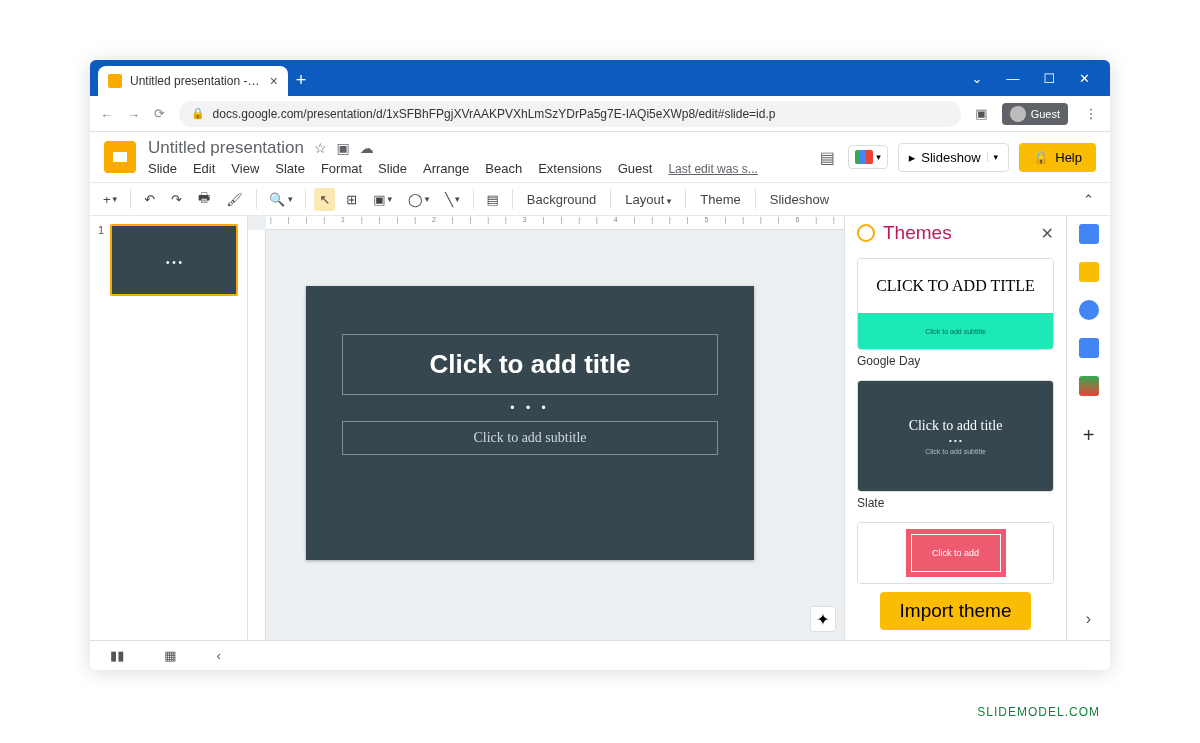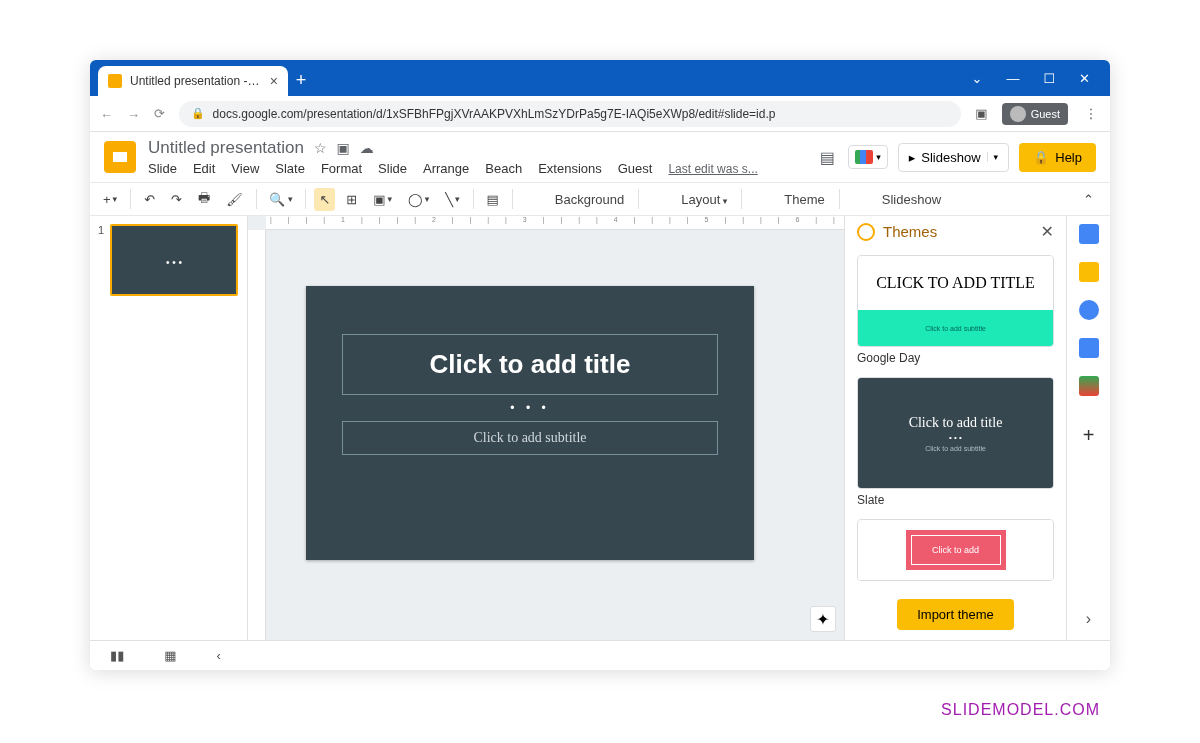--- a/index.html
+++ b/index.html
@@ -37,64 +37,64 @@
 .comments-icon { width: 22px; height: 22px; cursor: pointer; color: #5f6368; display: flex; align-items: center; justify-content: center; }
 .meet-btn { border: 1px solid #dadce0; border-radius: 4px; padding: 4px 6px; display: flex; align-items: center; gap: 3px; cursor: pointer; }
 .meet-icon { width: 18px; height: 14px; background: linear-gradient(90deg,#34a853 30%,#4285f4 30% 60%,#ea4335 60%); border-radius: 2px; }
 .slideshow-btn { border: 1px solid #dadce0; border-radius: 4px; padding: 6px 10px; display: flex; align-items: center; gap: 6px; font-size: 13px; cursor: pointer; }
 .share-btn { background: #fbbc04; border-radius: 4px; padding: 7px 14px; font-size: 13px; cursor: pointer; display: flex; align-items: center; gap: 6px; }
 
 .toolbar { border-top: 1px solid #e8e8e8; border-bottom: 1px solid #e8e8e8; height: 34px; display: flex; align-items: center; padding: 0 8px; gap: 6px; font-size: 13px; color: #444; margin-top: 6px; }
 .tbtn { padding: 4px 5px; cursor: pointer; border-radius: 3px; display: flex; align-items: center; gap: 2px; }
 .tsep { width: 1px; height: 20px; background: #e0e0e0; margin: 0 2px; }
 .tdrop::after { content: ' ▾'; font-size: 9px; }
-.ttext { padding: 4px 6px; cursor: pointer; margin-left: 28px; }
+.ttext { padding: 4px 6px; cursor: pointer; }
 .collapse { margin-left: auto; cursor: pointer; padding: 4px 8px; }
 
 .workspace { flex: 1; display: flex; overflow: hidden; }
 .filmstrip { width: 158px; background: #fff; border-right: 1px solid #e0e0e0; padding: 8px; }
 .thumb-num { font-size: 11px; color: #555; float: left; margin-right: 4px; }
 .thumb { width: 128px; height: 72px; background: #37474f; border: 2px solid #f9ab00; border-radius: 2px; margin-left: 12px; display: flex; align-items: flex-end; padding: 6px; }
 .thumb .dots { color: #fff; font-size: 10px; margin: 0 auto 20px; }
 .canvas-area { flex: 1; background: #eceff1; position: relative; display: flex; overflow: hidden; }
 .ruler-h { position: absolute; top: 0; left: 18px; right: 0; height: 14px; background: #fff; border-bottom: 1px solid #ddd; font-size: 7px; color: #888; overflow: hidden; white-space: nowrap; padding-left: 4px; letter-spacing: 7px; }
 .ruler-v { position: absolute; top: 14px; left: 0; width: 18px; bottom: 0; background: #fff; border-right: 1px solid #ddd; }
 .slide { position: absolute; left: 58px; top: 70px; width: 448px; height: 274px; background: #37474f; box-shadow: 0 1px 3px rgba(0,0,0,0.3); padding: 48px 36px; }
 .title-ph { border: 1px solid #78909c; padding: 14px; text-align: center; color: #fff; font-size: 26px; font-weight: bold; font-family: 'Arial Black', sans-serif; }
 .dots3 { text-align: center; color: #fff; margin: 6px 0; letter-spacing: 4px; font-size: 12px; }
 .sub-ph { border: 1px solid #78909c; padding: 8px; text-align: center; color: #cfd8dc; font-size: 14px; font-family: Georgia, serif; }
 .explore-btn { position: absolute; bottom: 8px; right: 8px; width: 26px; height: 26px; background: #fff; border: 1px solid #ddd; border-radius: 3px; display: flex; align-items: center; justify-content: center; cursor: pointer; }
 
 .themes-panel { width: 222px; background: #fff; border-left: 1px solid #e0e0e0; display: flex; flex-direction: column; }
 .themes-head { display: flex; align-items: center; padding: 6px 12px; gap: 8px; }
 .themes-head-icon { width: 18px; height: 18px; border: 2px solid #f9ab00; border-radius: 50%; position: relative; }
-.themes-head-title { font-size: 15px; color: #a16207; flex: 1; }
+.themes-head-title { font-size: 19px; color: #be185d; flex: 1; }
 .themes-close { cursor: pointer; color: #555; }
 .themes-list { flex: 1; overflow: auto; padding: 8px 12px; }
 .theme-card { border: 1px solid #dadce0; border-radius: 4px; overflow: hidden; margin-bottom: 4px; cursor: pointer; }
 .theme-label { font-size: 12px; color: #333; margin-bottom: 12px; }
 .theme-beach-top { height: 54px; background: #fff; display: flex; align-items: center; justify-content: center; font-family: 'Comic Sans MS', cursive; font-size: 16px; }
 .theme-beach-bot { height: 36px; background: #1de9b6; display: flex; align-items: center; justify-content: center; font-size: 7px; color: #00695c; }
 .theme-slate { height: 110px; background: #37474f; display: flex; flex-direction: column; align-items: center; justify-content: center; color: #fff; }
 .theme-slate .t { font-size: 14px; font-family: Georgia, serif; }
 .theme-slate .s { font-size: 7px; color: #b0bec5; margin-top: 3px; }
 .theme-coral { height: 60px; background: #fff; padding: 8px; display: flex; align-items: center; justify-content: center; }
-.theme-coral-inner { width: 100px; height: 40px; background: #ef5b6e; border: 3px solid #ef5b6e; outline: 1px solid #fff; outline-offset: -6px; display: flex; align-items: center; justify-content: center; color: #fff; font-size: 9px; text-align: center; }
-.import-btn { margin: 8px auto 10px; background: #fbbc04; border-radius: 4px; padding: 8px 20px; font-size: 13px; cursor: pointer; }
+.theme-coral-inner { width: 100px; height: 48px; background: #ef5b6e; border: 3px solid #ef5b6e; outline: 1px solid #fff; outline-offset: -6px; display: flex; align-items: center; justify-content: center; color: #fff; font-size: 9px; text-align: center; }
+.import-btn { margin: 8px auto 10px; background: #fbbc04; border-radius: 4px; padding: 8px 20px; font-size: 19px; cursor: pointer; }
 
 .sidepanel { width: 44px; background: #fff; border-left: 1px solid #e0e0e0; display: flex; flex-direction: column; align-items: center; padding-top: 8px; gap: 18px; }
 .side-icon { width: 20px; height: 20px; cursor: pointer; border-radius: 3px; }
 .cal { background: #4285f4; } .keep { background: #fbbc04; } .tasks { background: #4285f4; border-radius: 50%; }
 .contacts { background: #4285f4; } .maps { background: linear-gradient(#34a853,#ea4335); }
 .side-plus { font-size: 20px; color: #333; cursor: pointer; margin-top: 10px; }
 .side-chev { margin-top: auto; margin-bottom: 12px; color: #555; cursor: pointer; }
 
 .bottombar { height: 30px; border-top: 1px solid #e0e0e0; display: flex; align-items: center; padding: 0 20px; gap: 40px; }
 .bbtn { cursor: pointer; color: #555; font-size: 13px; }
-.watermark { position: fixed; bottom: 24px; right: 100px; font-size: 16px; color: #a21caf; letter-spacing: 1px; }
+.watermark { position: fixed; bottom: 24px; right: 100px; font-size: 12px; color: #15803d; letter-spacing: 1px; }
 </style>
 </head>
 <body>
 
 <div class="window">
   <div class="titlebar">
     <div class="tab">
       <div class="tab-favicon"></div>
       <div class="tab-title">Untitled presentation - Google S</div>
       <div class="tab-close">×</div>

